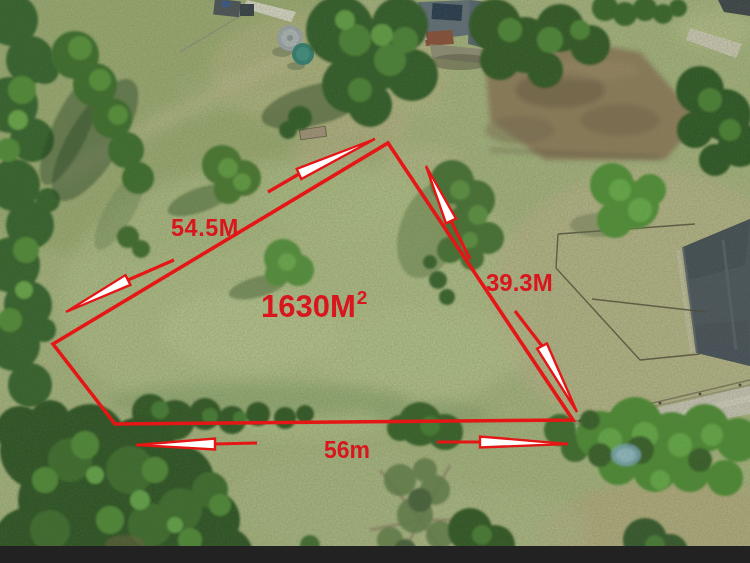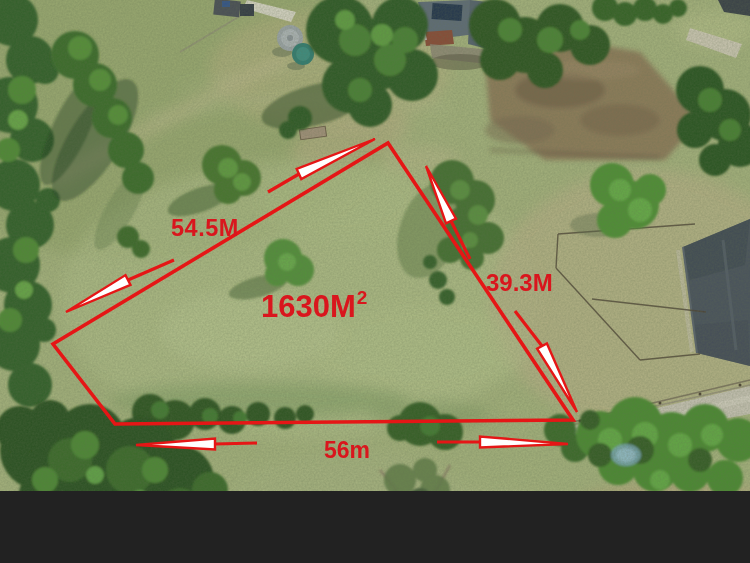--- a/index.html
+++ b/index.html
@@ -1,16 +1,16 @@
 <!DOCTYPE html>
 <html><head>
 <meta charset="utf-8">
 <style>
   html,body{margin:0;padding:0;background:#222;}
-  .stage{position:relative;width:750px;height:491px;overflow:hidden;font-family:"Liberation Sans",sans-serif;}
+  .stage{position:relative;width:750px;height:546px;overflow:hidden;font-family:"Liberation Sans",sans-serif;}
   .stage svg{display:block;width:750px;height:563px;}
   .dim-label{font-family:"Liberation Sans","DejaVu Sans",sans-serif;font-weight:bold;}
   .ann-tail{fill:none;stroke-linecap:butt;}
   .arrow-head{fill:#ffffff;stroke-linejoin:miter;}
   .boundary{fill:none;stroke-linejoin:miter;}
 </style>
 </head>
 <body>
 
 <div class="stage">

